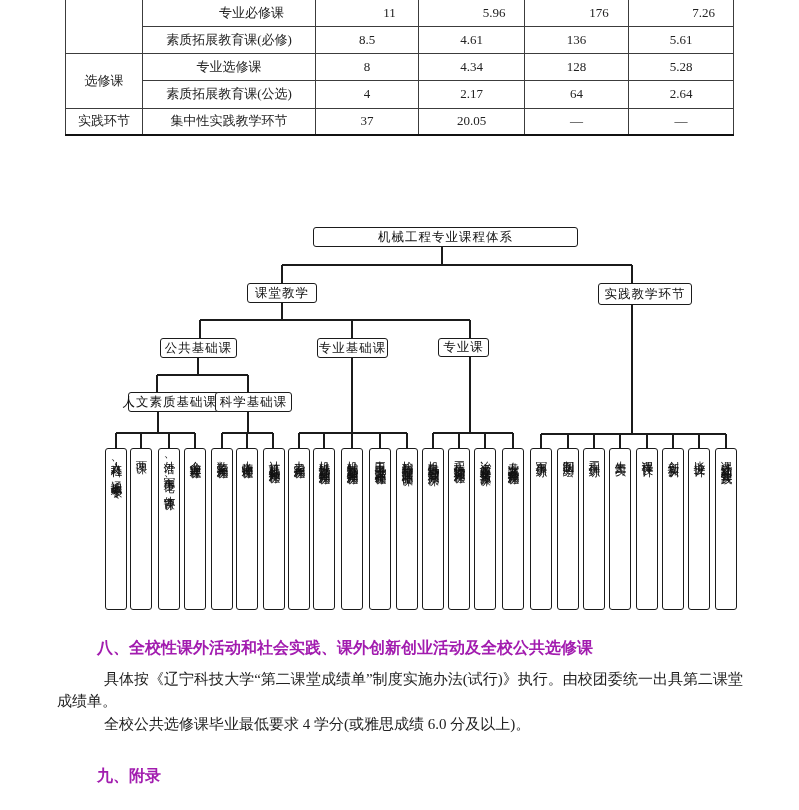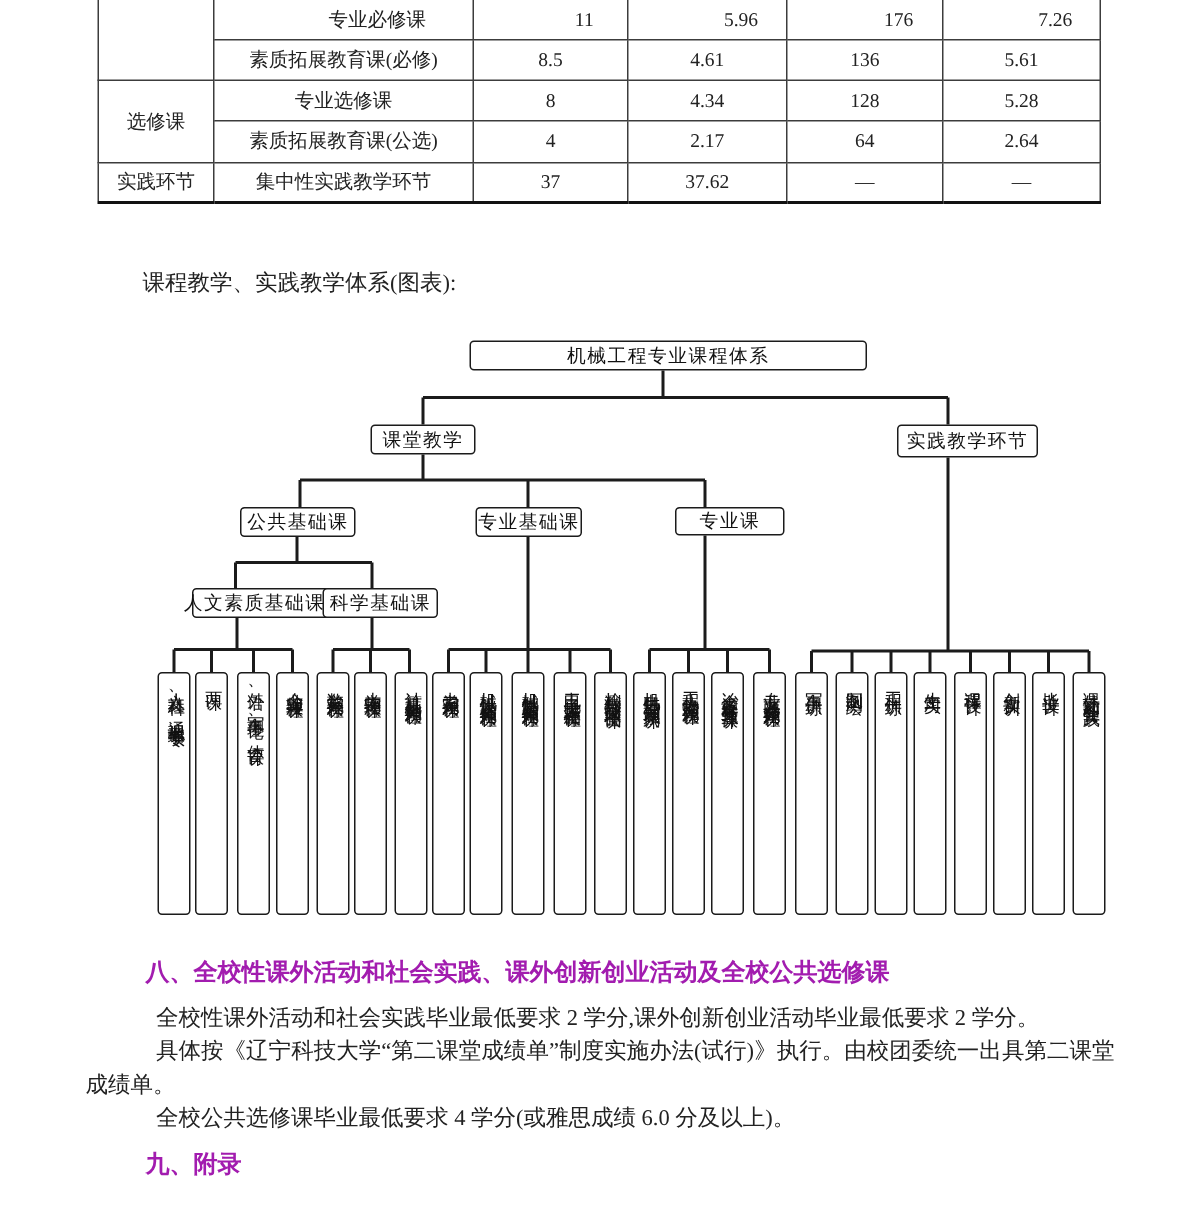--- a/index.html
+++ b/index.html
@@ -87,28 +87,27 @@
       <td>素质拓展教育课(公选)</td>
       <td>4</td>
       <td>2.17</td>
       <td>64</td>
       <td>2.64</td>
     </tr>
     <tr style="height:27px">
       <td>实践环节</td>
       <td>集中性实践教学环节</td>
       <td>37</td>
-      <td>37.62</td>
+      <td>20.05</td>
       <td>—</td>
       <td>—</td>
     </tr>
   </tbody>
     </table>
 
-  <div class="intro">课程教学、实践教学体系(图表):</div>
 
   <svg id="diagram-svg" width="799" height="810" viewBox="0 0 799 810">
     <path fill="none" stroke="#1b1b1b" stroke-width="2" d="
       M442 247 V265
       M282 265 H632
       M282 265 V283
       M632 265 V283
       M282 303 V320
       M200 320 H470
       M200 320 V338  M352 320 V338  M470 320 V338
@@ -131,21 +130,21 @@
       M541 434 V448 M568 434 V448 M594 434 V448 M620 434 V448
       M647 434 V448 M673 434 V448 M699 434 V448 M726 434 V448"></path>
   </svg>
 
   <div id="diagram-layer">
       <div class="dbox" style="left: 313px; top: 227px; width: 265px; height: 20px;">机械工程专业课程体系</div>
       <div class="dbox" style="left: 247px; top: 283px; width: 70px; height: 20px;">课堂教学</div>
       <div class="dbox" style="left: 598px; top: 283px; width: 94px; height: 22px;">实践教学环节</div>
       <div class="dbox" style="left: 160px; top: 338px; width: 77px; height: 20px;">公共基础课</div>
       <div class="dbox" style="left: 317px; top: 338px; width: 71px; height: 20px;">专业基础课</div>
-      <div class="dbox" style="left: 450px; top: 338px; width: 73px; height: 19px;">专业课</div>
+      <div class="dbox" style="left: 438px; top: 338px; width: 51px; height: 19px;">专业课</div>
       <div class="dbox" style="left: 128px; top: 392px; width: 97px; height: 20px;">人文素质基础课程</div>
       <div class="dbox" style="left: 215px; top: 392px; width: 77px; height: 20px;">科学基础课</div>
       <div class="dleaf" style="left: 105px;">人文社科、通识教学专项</div>
       <div class="dleaf" style="left: 130px;">两课</div>
       <div class="dleaf" style="left: 158px;">外语、军事理论、体育课</div>
       <div class="dleaf" style="left: 184px;">企业管理课程</div>
       <div class="dleaf" style="left: 211px;">数学系列课程</div>
       <div class="dleaf" style="left: 236px;">大学物理课程</div>
       <div class="dleaf" style="left: 263px;">计算机基础系列课程</div>
       <div class="dleaf" style="left: 288px;">力学系列课程</div>
@@ -162,19 +161,18 @@
       <div class="dleaf" style="left: 583px;">工程训练</div>
       <div class="dleaf" style="left: 609px;">生产实习</div>
       <div class="dleaf" style="left: 636px;">课程设计</div>
       <div class="dleaf" style="left: 662px;">创新实训</div>
       <div class="dleaf" style="left: 688px;">毕业设计</div>
       <div class="dleaf" style="left: 715px;">课外活动和社会实践</div>
     </div>
 
   <h2 class="h8">八、全校性课外活动和社会实践、课外创新创业活动及全校公共选修课</h2>
   <div class="bodytext">
-    <p>全校性课外活动和社会实践毕业最低要求 2 学分,课外创新创业活动毕业最低要求 2 学分。</p>
     <p>具体按《辽宁科技大学“第二课堂成绩单”制度实施办法(试行)》执行。由校团委统一出具第二课堂成绩单。</p>
     <p>全校公共选修课毕业最低要求 4 学分(或雅思成绩 6.0 分及以上)。</p>
   </div>
   <h2 class="h9">九、附录</h2>
 
 </div>
 
 </body></html>

